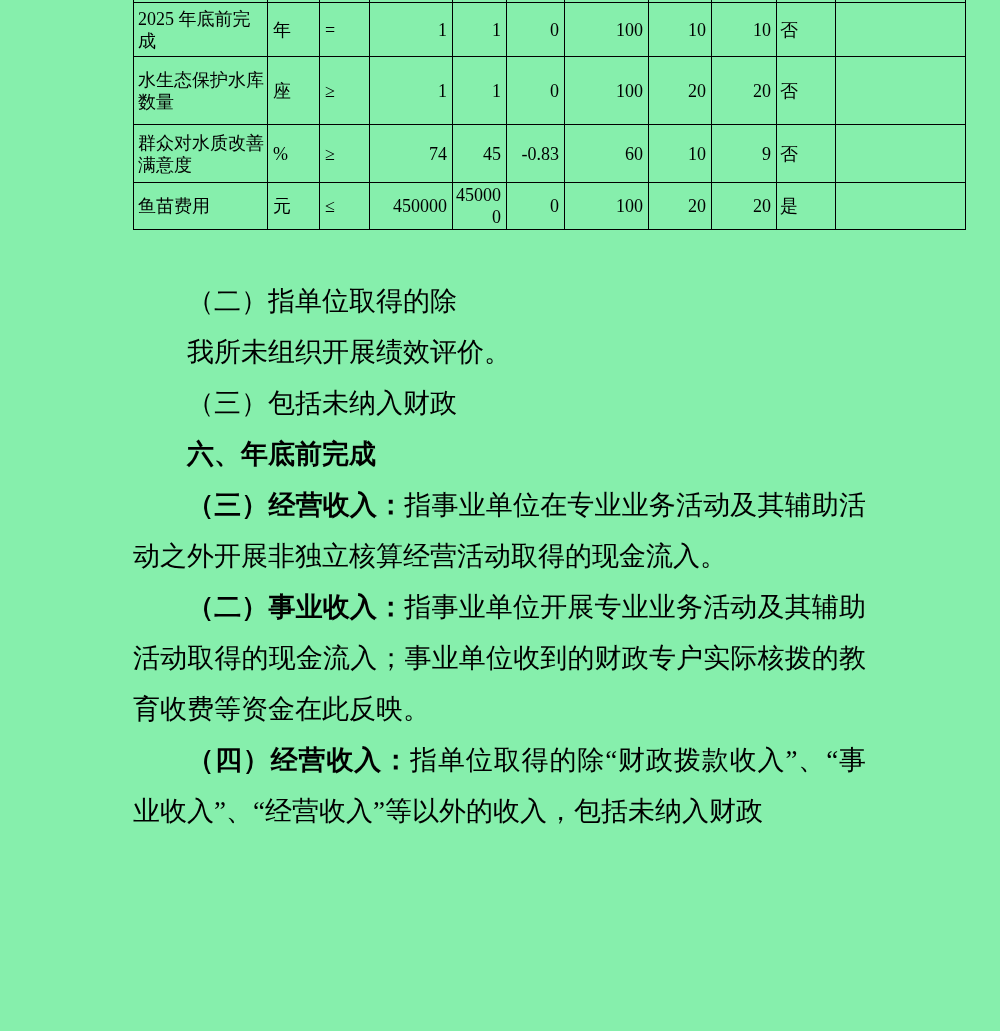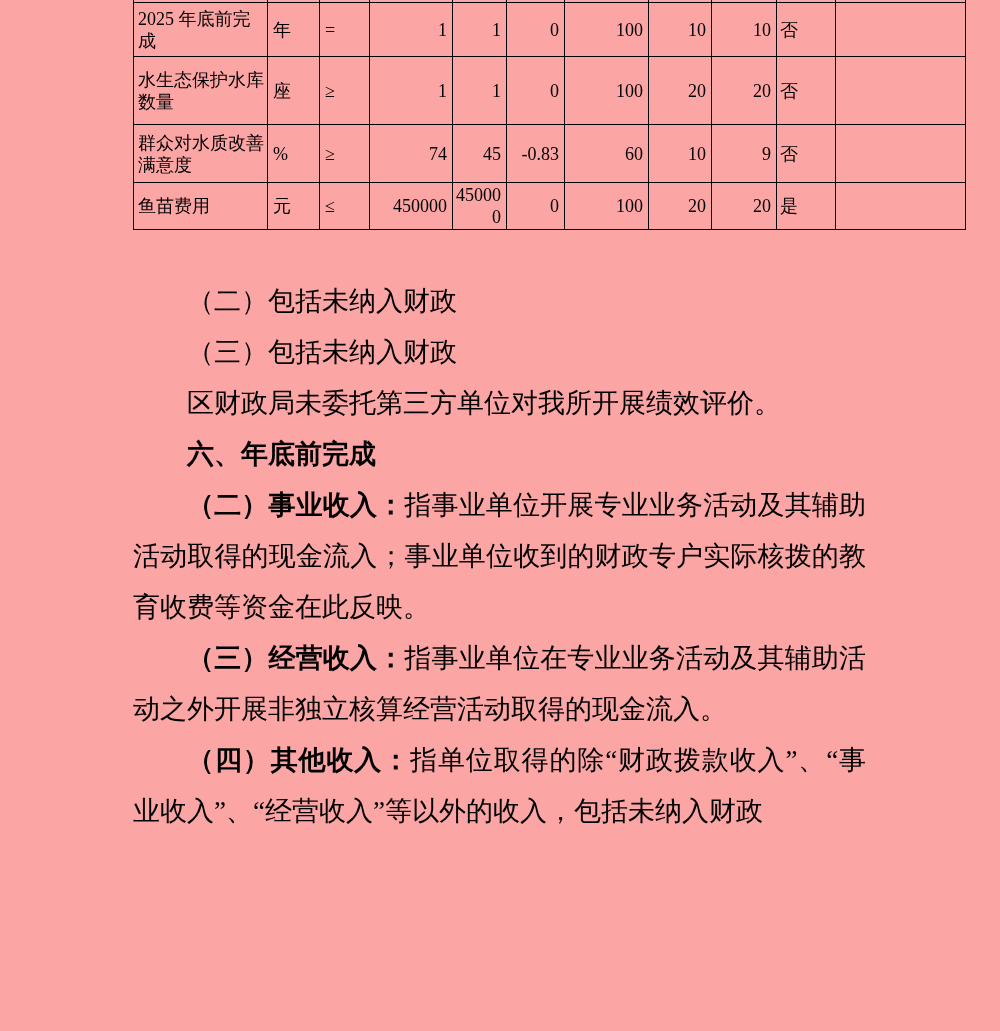--- a/index.html
+++ b/index.html
@@ -5,21 +5,21 @@
   * { box-sizing: border-box; }
   html, body { margin: 0; padding: 0; }
   body {
     font-family: "Liberation Serif", "DejaVu Serif", serif;
     background: #ffffff;
   }
   .page {
     position: relative;
     width: 1000px;
     height: 1031px;
-    background: #fca5a5;
+    background: #86efac;
     color: #000000;
     overflow: hidden;
   }
 
   
   .table-wrap {
     position: absolute;
     left: 133px;
     top: -10px;
   }
@@ -159,22 +159,22 @@
           <td>20</td>
           <td>20</td>
           <td>是</td>
           <td></td>
         </tr>
       </tbody>
     </table>
   </div>
 
   <div class="text-section">
-    <p>（二）包括未纳入财政</p>
+    <p>（二）指单位取得的除</p>
+    <p>我所未组织开展绩效评价。</p>
     <p>（三）包括未纳入财政</p>
-    <p>区财政局未委托第三方单位对我所开展绩效评价。</p>
     <p class="chapter-heading">六、年底前完成</p>
+    <p><span class="lead">（三）经营收入：</span><span>指事业单位在专业业务活动及其辅助活动之外开展非独立核算经营活动取得的现金流入。</span></p>
     <p><span class="lead">（二）事业收入：</span><span>指事业单位开展专业业务活动及其辅助活动取得的现金流入；事业单位收到的财政专户实际核拨的教育收费等资金在此反映。</span></p>
-    <p><span class="lead">（三）经营收入：</span><span>指事业单位在专业业务活动及其辅助活动之外开展非独立核算经营活动取得的现金流入。</span></p>
-    <p><span class="lead">（四）其他收入：</span><span>指单位取得的除“财政拨款收入”、“事业收入”、“经营收入”等以外的收入，包括未纳入财政</span></p>
+    <p><span class="lead">（四）经营收入：</span><span>指单位取得的除“财政拨款收入”、“事业收入”、“经营收入”等以外的收入，包括未纳入财政</span></p>
   </div>
 
 </div>
 
 </body></html>

